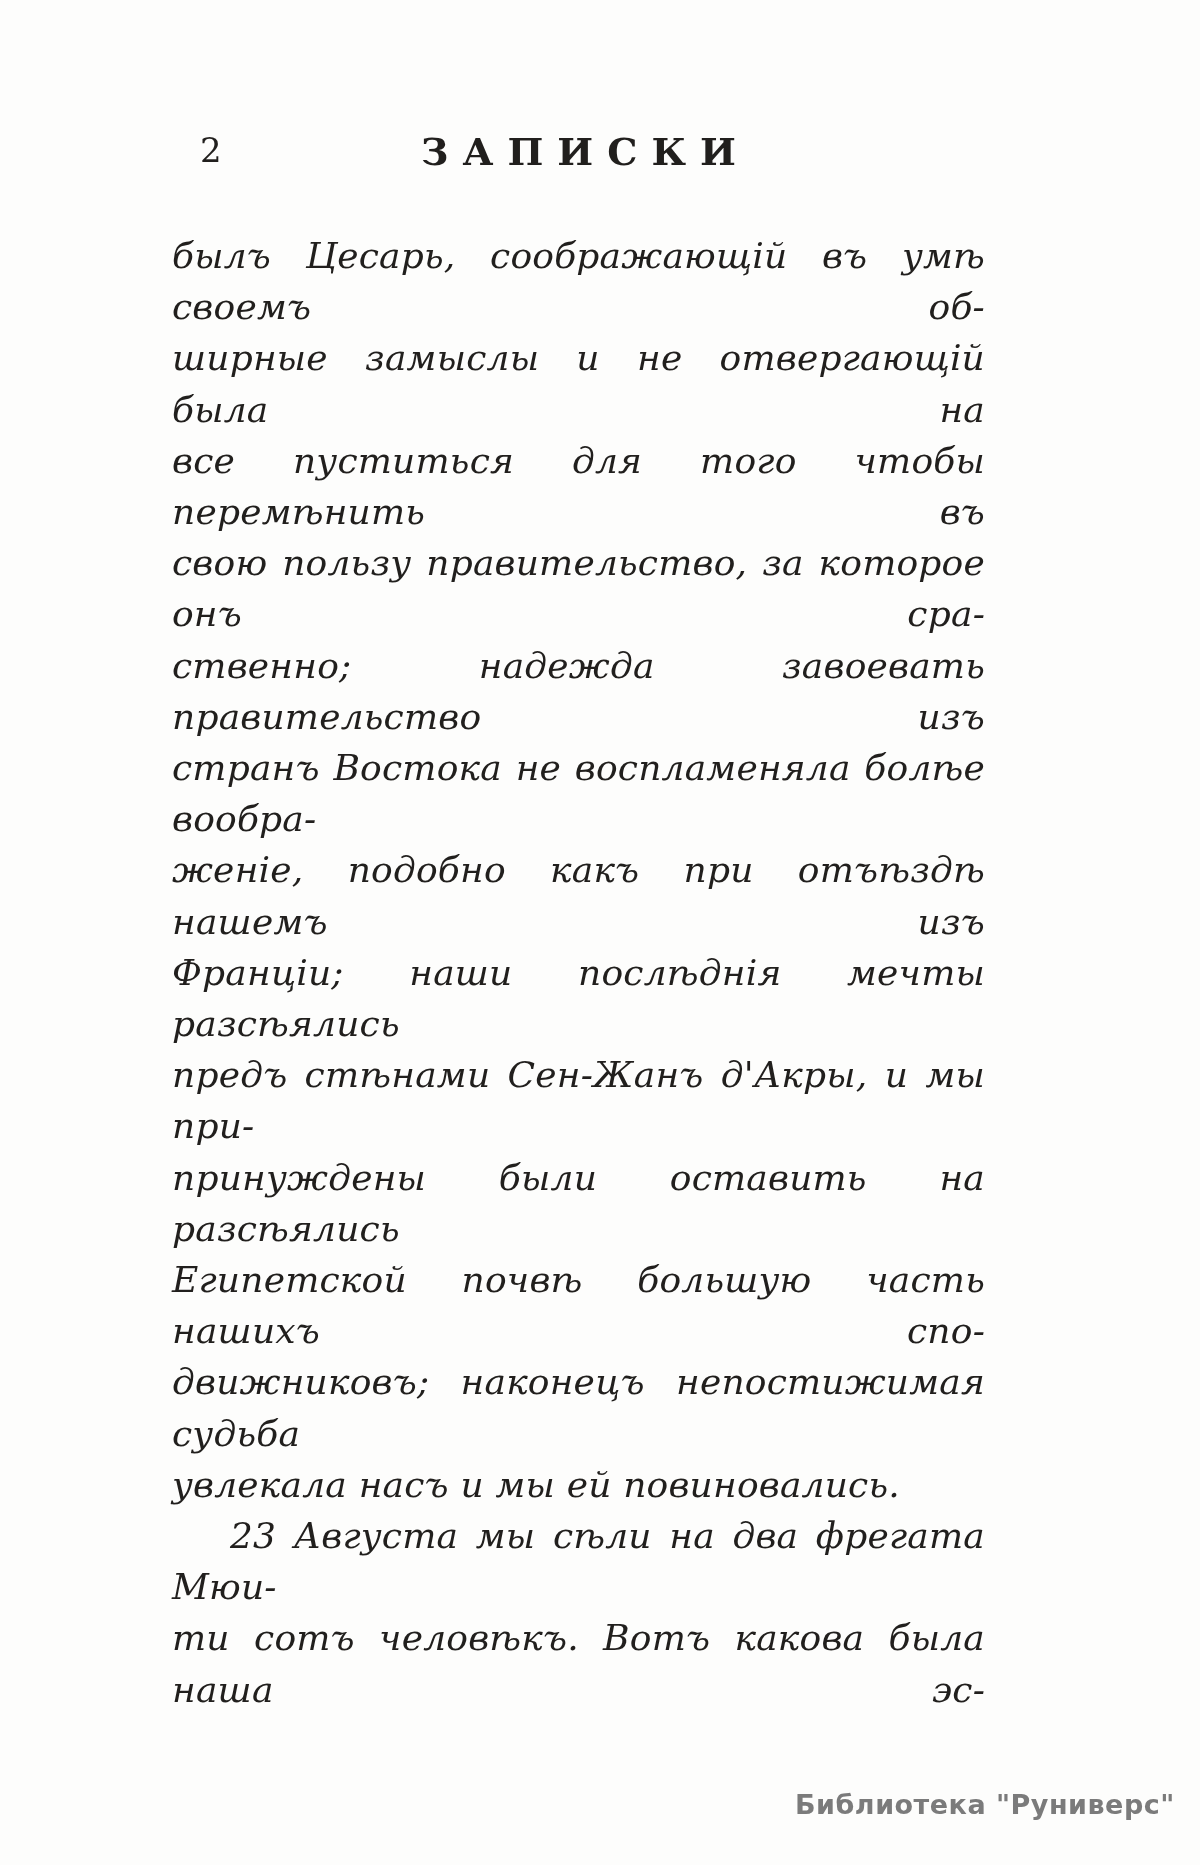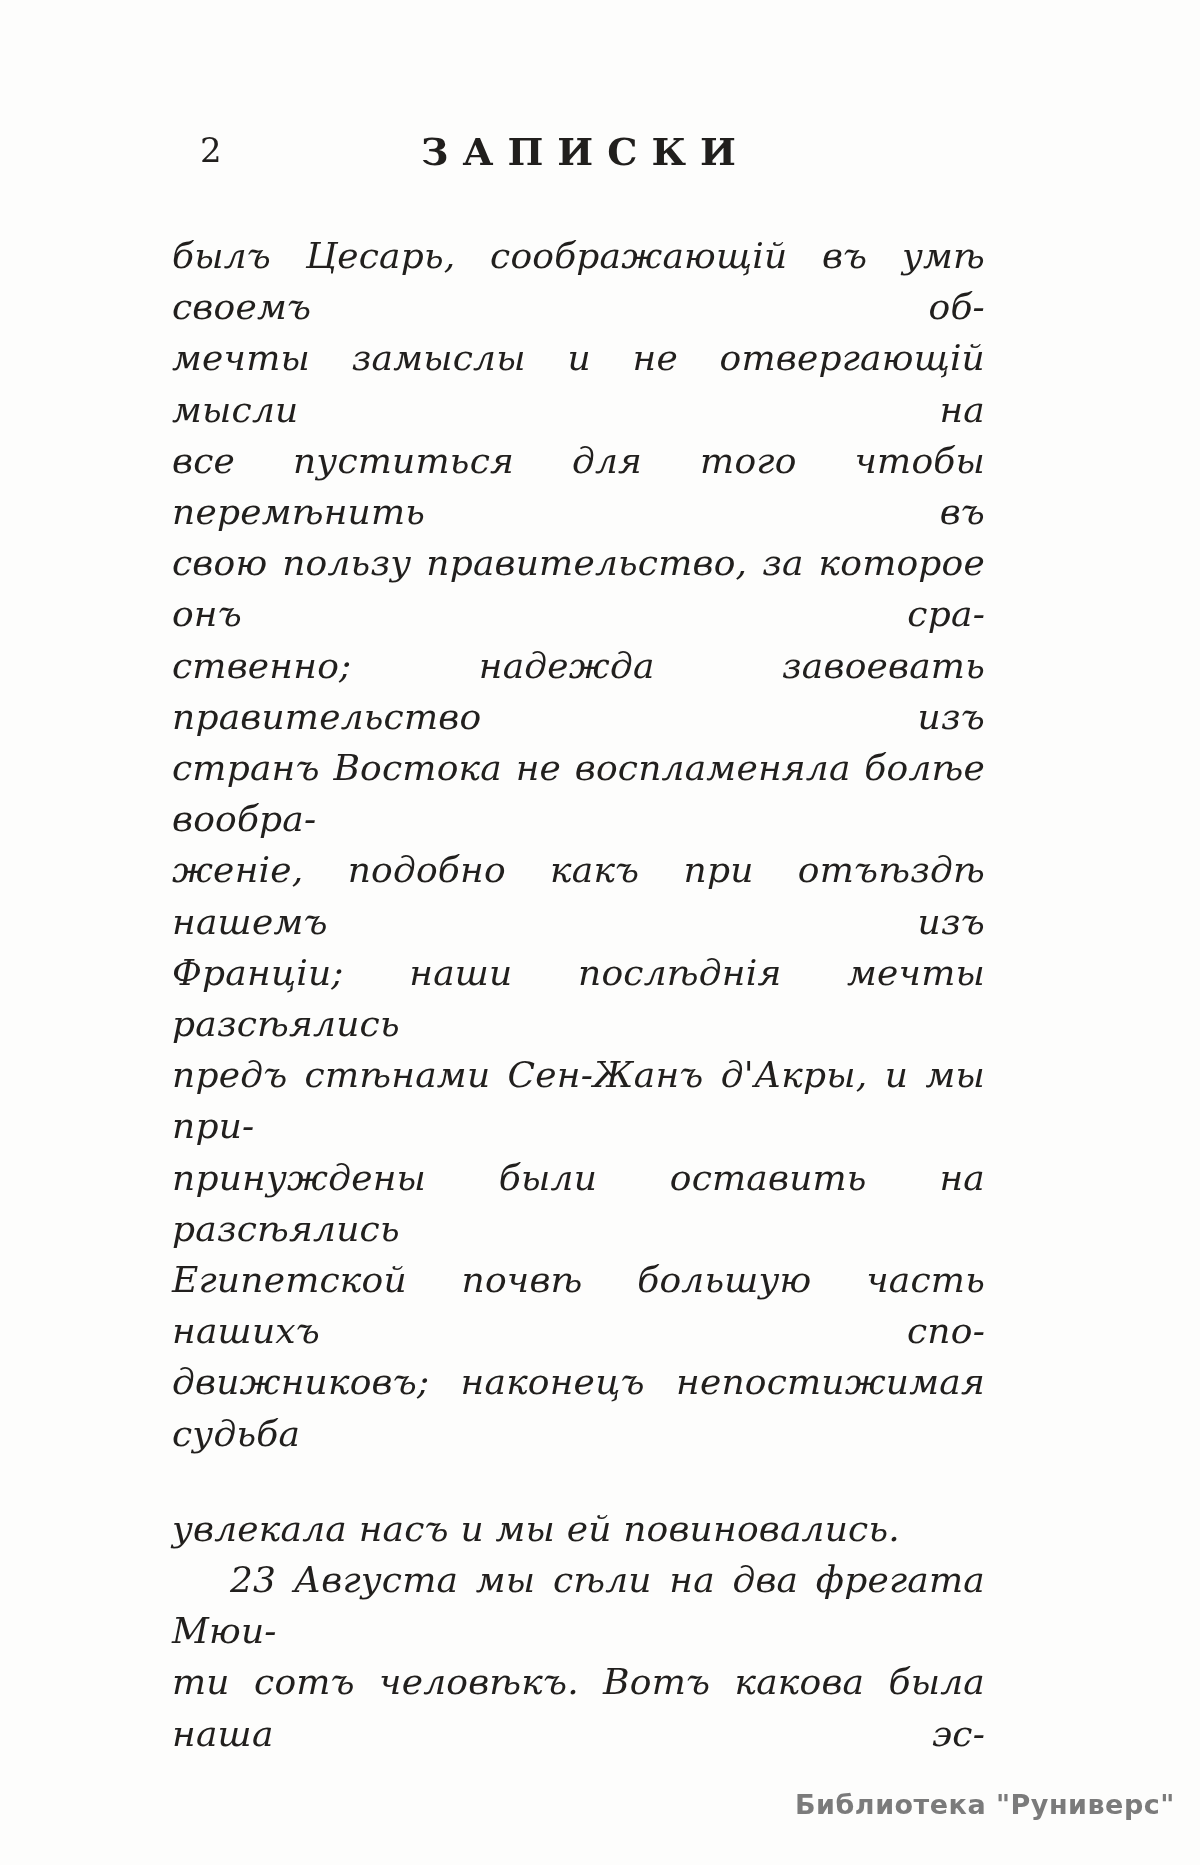--- a/index.html
+++ b/index.html
@@ -33,42 +33,42 @@
   }
   .line {
     font-size:36px;
     line-height:51.2px;
     white-space:normal;
     text-align:justify;
     text-align-last:justify;
     letter-spacing:0.2px;
     font-style:italic;
   }
-  .line.left { text-align-last:left;margin-top:44px; }
+  .line.left { text-align-last:left; }
   .watermark {
     position:absolute;
     left:795px; top:1789px;
     font-family:"DejaVu Sans", sans-serif;
     font-weight:bold;
     font-size:27px;
     color:#7b7b7b;
     letter-spacing:0.5px;
   }
 </style>
 </head>
 <body>
 
 <div class="page">
   <div class="header">
     <span class="pagenum">2</span>
     <span class="title">ЗАПИСКИ</span>
   </div>
   <div class="body" id="body-text">
       <div class="line"><span class="">былъ Цесарь, соображающій въ умѣ своемъ об-</span></div>
-      <div class="line"><span class="">мечты замыслы и не отвергающій мысли на</span></div>
+      <div class="line"><span class="">ширные замыслы и не отвергающій была на</span></div>
       <div class="line"><span class="">все пуститься для того чтобы перемѣнить въ</span></div>
       <div class="line"><span class="">свою пользу правительство, за которое онъ сра-</span></div>
       <div class="line"><span class="">ственно; надежда завоевать правительство изъ</span></div>
       <div class="line"><span class="">странъ Востока не воспламеняла болѣе вообра-</span></div>
       <div class="line"><span class="">женіе, подобно какъ при отъѣздѣ нашемъ изъ</span></div>
       <div class="line"><span class="">Франціи; наши послѣднія мечты разсѣялись</span></div>
       <div class="line"><span class="">предъ стѣнами Сен-Жанъ д'Акры, и мы при-</span></div>
       <div class="line"><span class="">принуждены были оставить на разсѣялись</span></div>
       <div class="line"><span class="">Египетской почвѣ большую часть нашихъ спо-</span></div>
       <div class="line"><span class="">движниковъ; наконецъ непостижимая судьба</span></div>

